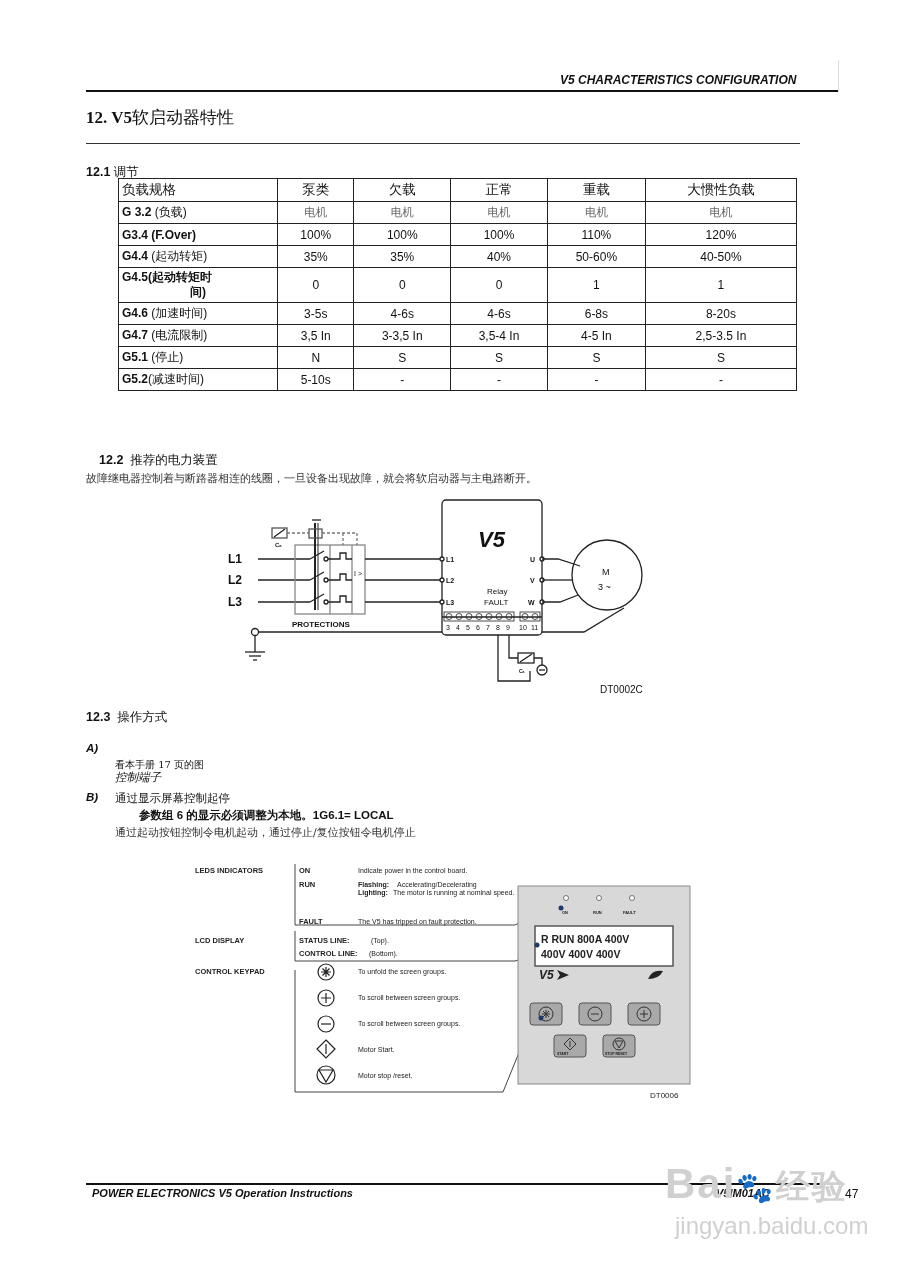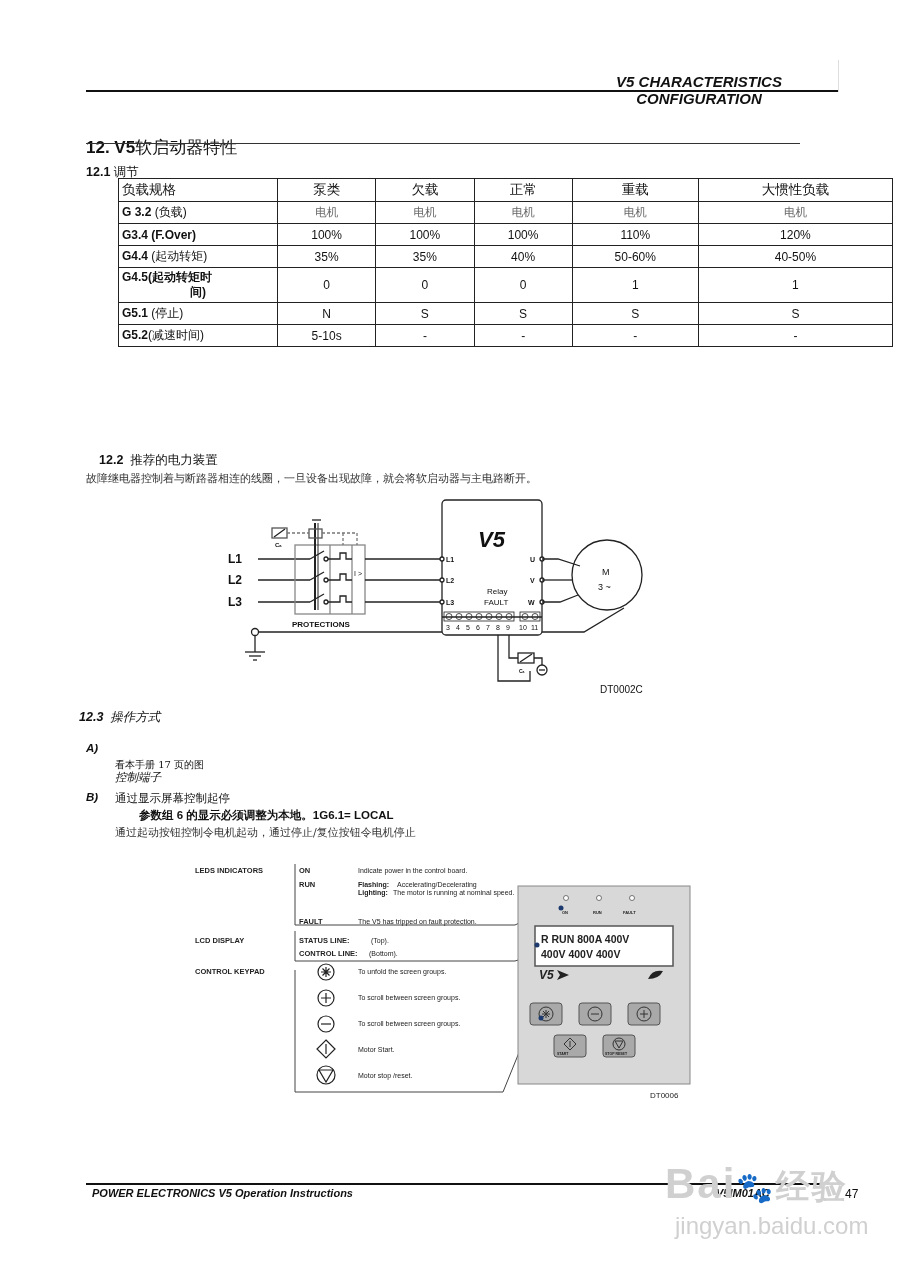--- a/index.html
+++ b/index.html
@@ -1,26 +1,26 @@
 <!DOCTYPE html>
 <html><head>
 <meta charset="utf-8">
 <style>
   html, body { margin:0; padding:0; background:#ffffff; }
   body { width:904px; height:1280px; position:relative; overflow:hidden; font-family:"DejaVu Sans","Liberation Sans",sans-serif; color:#111; }
   .abs { position:absolute; }
-  .hdr-title { left:560px; top:73px; width:278px; text-align:center; font-family:"Liberation Sans",sans-serif; font-size:15px; font-weight:bold; font-style:italic; }
+  .hdr-title { left:560px; top:73px; width:278px; text-align:left; font-family:"Liberation Sans",sans-serif; font-size:12px; font-weight:bold; font-style:italic; }
   .hdr-rule { left:86px; top:90px; width:752px; height:2px; background:#111; }
   .hdr-edge { left:838px; top:60px; width:1px; height:32px; background:#ddd; }
-  .h1 { left:86px; top:136px; font-family:Liberation Sans, sans-serif; font-size:17px; font-weight:bold; }
+  .h1 { left:86px; top:106px; font-family:Liberation Serif, serif; font-size:17px; font-weight:bold; }
   .h1 span.cn { font-weight:normal; }
   .h1-rule { left:86px; top:143px; width:714px; height:1px; background:#333; }
   .h2 { font-size:12.5px; font-family:"Liberation Sans","DejaVu Sans",sans-serif; }
   .h2 b { font-weight:bold; }
-  table.spec { position:absolute; left:118px; top:178px; width:775px; border-collapse:collapse; font-family:"Liberation Sans","DejaVu Sans",sans-serif; font-size:12px; }
+  table.spec { position:absolute; left:118px; top:178px; width:679px; border-collapse:collapse; font-family:"Liberation Sans","DejaVu Sans",sans-serif; font-size:12px; }
   table.spec td, table.spec th { border:1px solid #222; padding:0 3px; text-align:center; height:21px; }
   table.spec th { font-weight:normal; font-size:13.5px; height:22px; }
   table.spec th:first-child { text-align:left; }
   table.spec td.rowh { text-align:left; font-weight:bold; width:152px; }
   table.spec td.rowh .cn { font-weight:normal; }
   table.spec td.motor { color:#666; font-family:"DejaVu Serif",serif; font-size:11.5px; }
   table.spec tr.tall td { height:34px; }
   .para { font-size:11px; color:#333; font-family:"DejaVu Serif",serif; }
   .small { font-size:11.5px; font-family:"Liberation Sans","DejaVu Sans",sans-serif; }
   .bold { font-weight:bold; }
@@ -84,20 +84,36 @@
       <td>50-60%</td>
       <td>40-50%</td>
     </tr>
     <tr class="tall">
       <td class="rowh" style="line-height:15px;margin-top:36px;"><span>G4.5(起动转矩时</span><br><span style="display:block;text-align:center;">间)</span></td>
       <td>0</td>
       <td>0</td>
       <td>0</td>
       <td>1</td>
       <td>1</td>
+    </tr>
+    <tr>
+      <td class="rowh"><span>G4.6</span> <span class="cn">(加速时间)</span></td>
+      <td>3-5s</td>
+      <td>4-6s</td>
+      <td>4-6s</td>
+      <td>6-8s</td>
+      <td>8-20s</td>
+    </tr>
+    <tr>
+      <td class="rowh"><span>G4.7</span> <span class="cn">(电流限制)</span></td>
+      <td>3,5 In</td>
+      <td>3-3,5 In</td>
+      <td>3,5-4 In</td>
+      <td>4-5 In</td>
+      <td>2,5-3.5 In</td>
     </tr>
     <tr>
       <td class="rowh"><span>G5.1</span> <span class="cn">(停止)</span></td>
       <td>N</td>
       <td>S</td>
       <td>S</td>
       <td>S</td>
       <td>S</td>
     </tr>
     <tr>
@@ -220,21 +236,21 @@
       <text x="299" y="135">10</text>
       <text x="311" y="135">11</text>
     </g>
     <text x="382" y="80" font-size="9">M</text>
     <text x="378" y="95" font-size="9">3 ~</text>
     <text x="299" y="178" font-size="5" font-weight="bold">Cₐ</text>
     <text x="380" y="198" font-size="10">DT0002C</text>
   </g>
 </svg>
 
-<div class="abs h2" style="left:79px;top:709px;font-style:italic;">
+<div class="abs h2" style="left:86px;top:709px;">
   <b>12.3</b>&nbsp; <span>操作方式</span>
 </div>
 
 <div class="abs small bold ital" style="left:86px;top:742px;">A)</div>
 <div class="abs small ital" style="left:115px;top:770px;font-family:'DejaVu Serif',serif;">控制端子</div>
 <div class="abs para" style="left:115px;top:758px;font-size:10px;color:#111;">看本手册 17 页的图</div>
 
 <div class="abs small bold ital" style="left:86px;top:791px;">B)</div>
 <div class="abs small" style="left:115px;top:791px;">通过显示屏幕控制起停</div>
 <div class="abs small bold" style="left:109px;top:808px;margin-left:30px;">参数组 6 的显示必须调整为本地。1G6.1= LOCAL</div>

